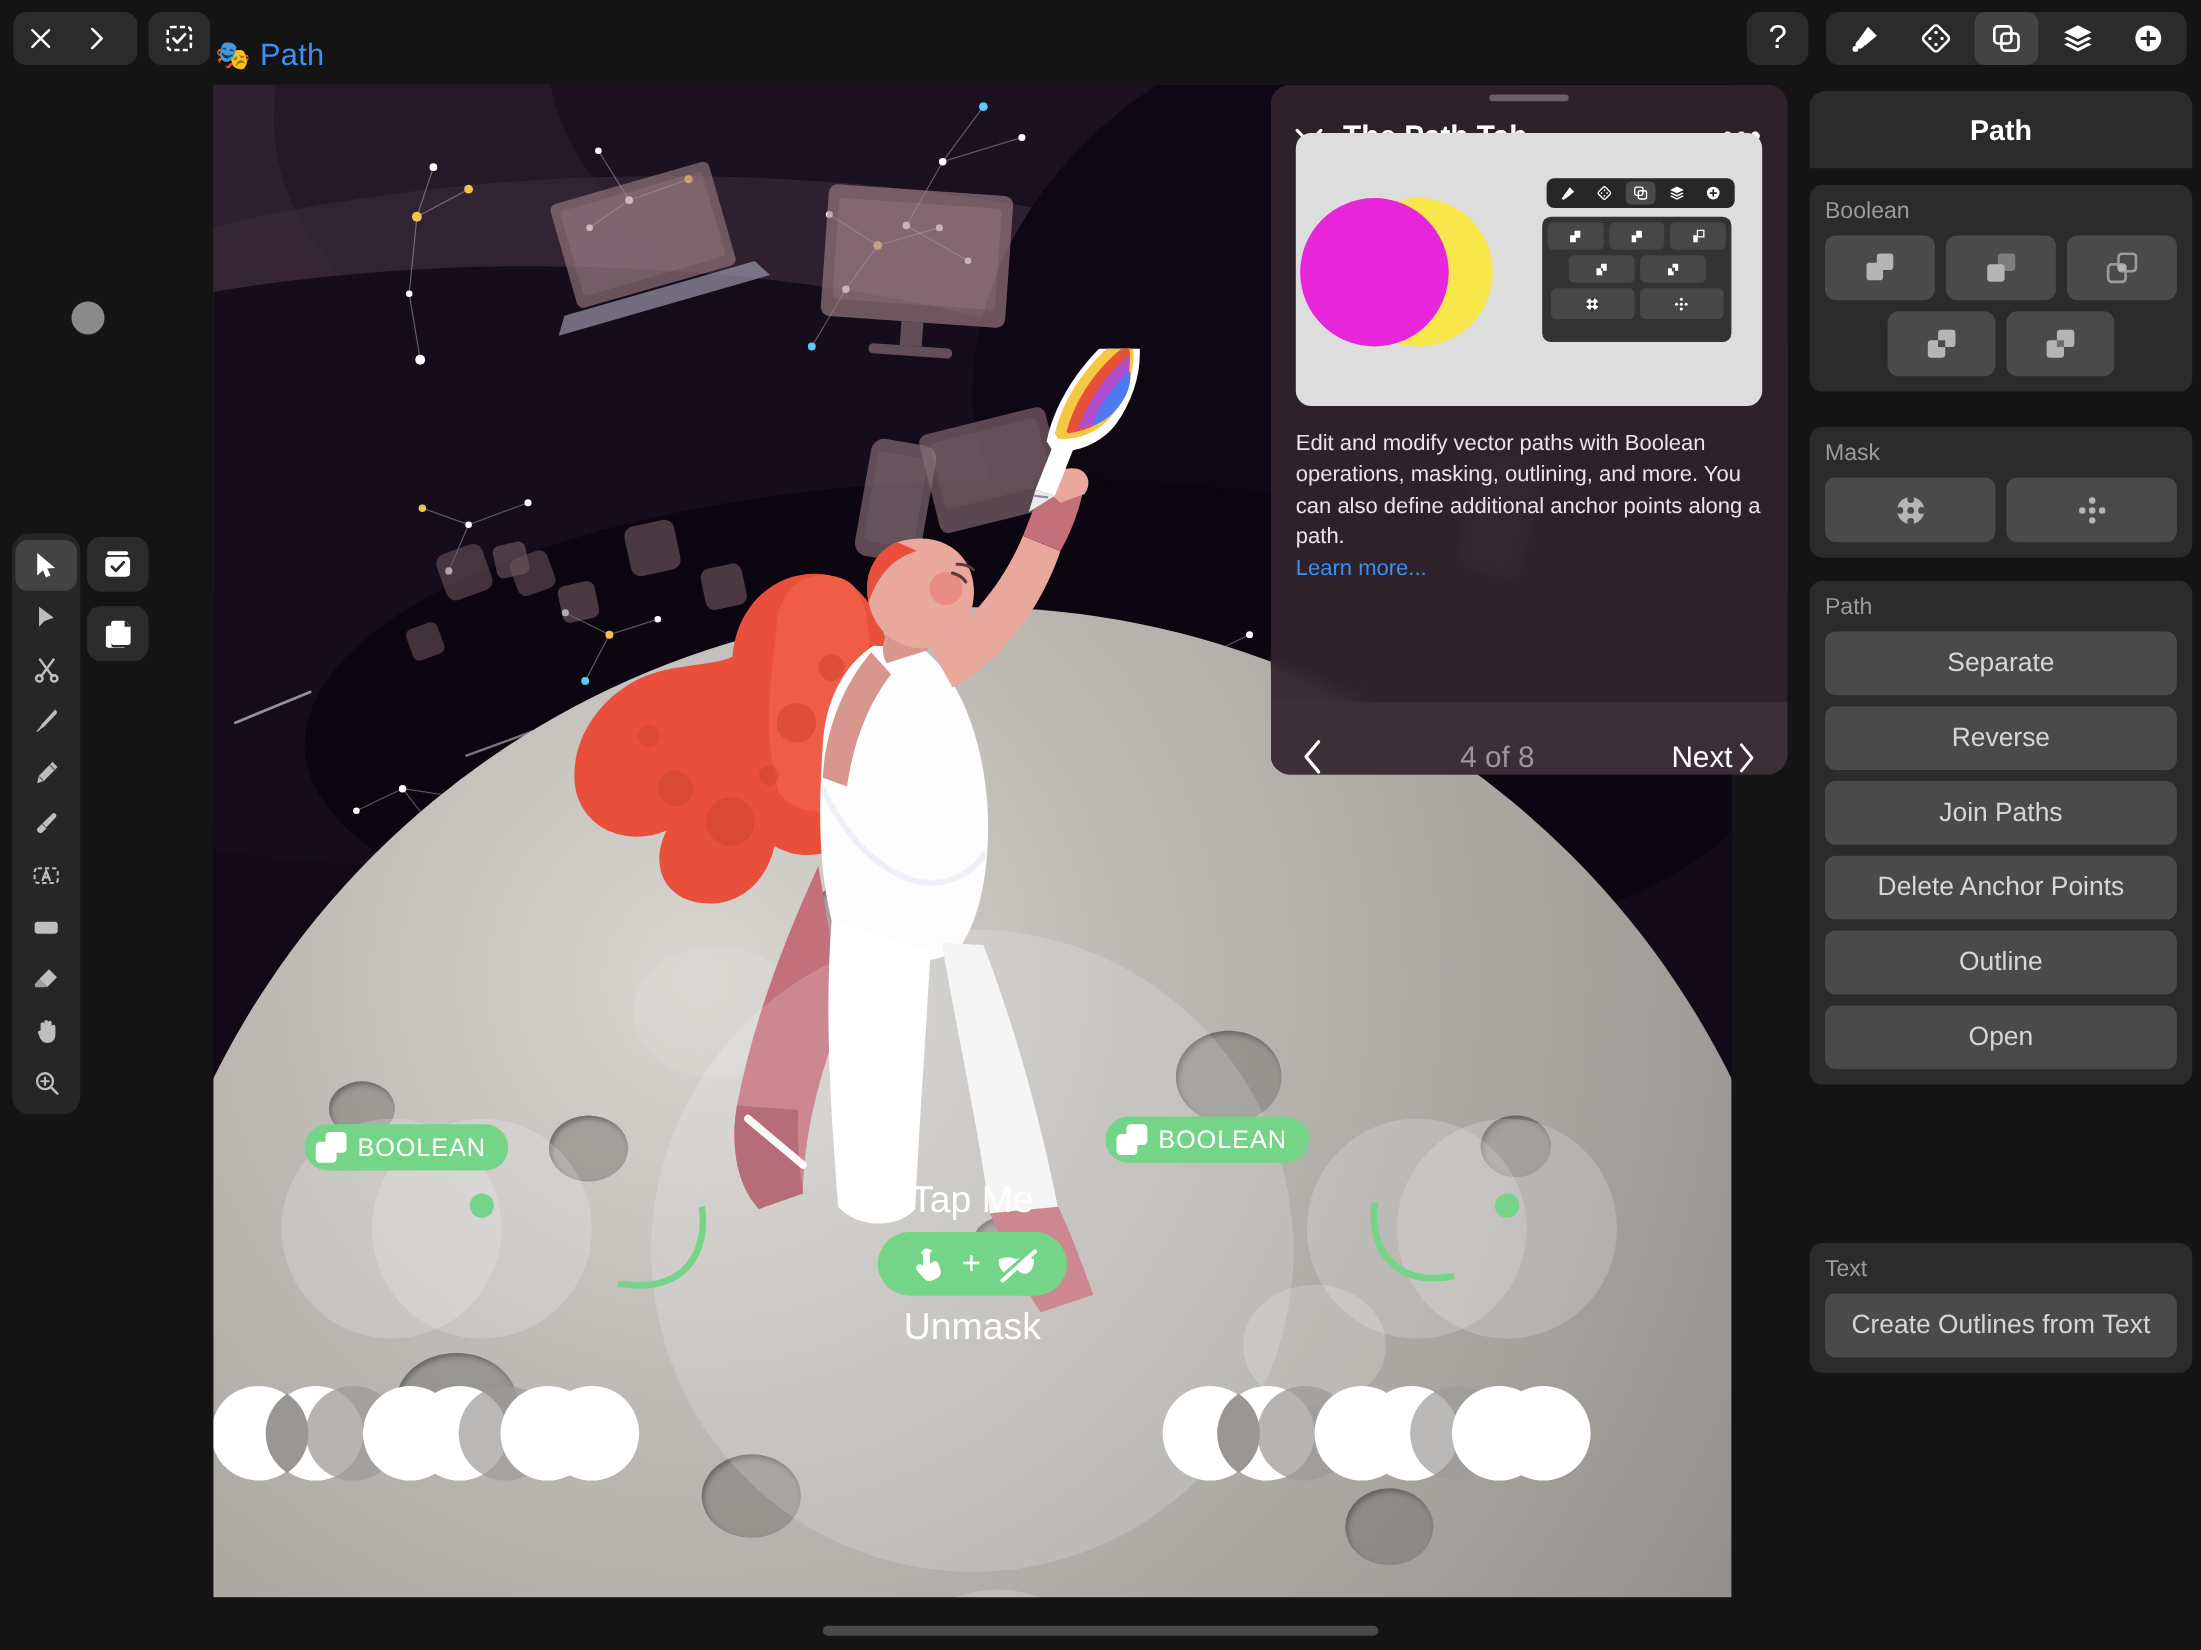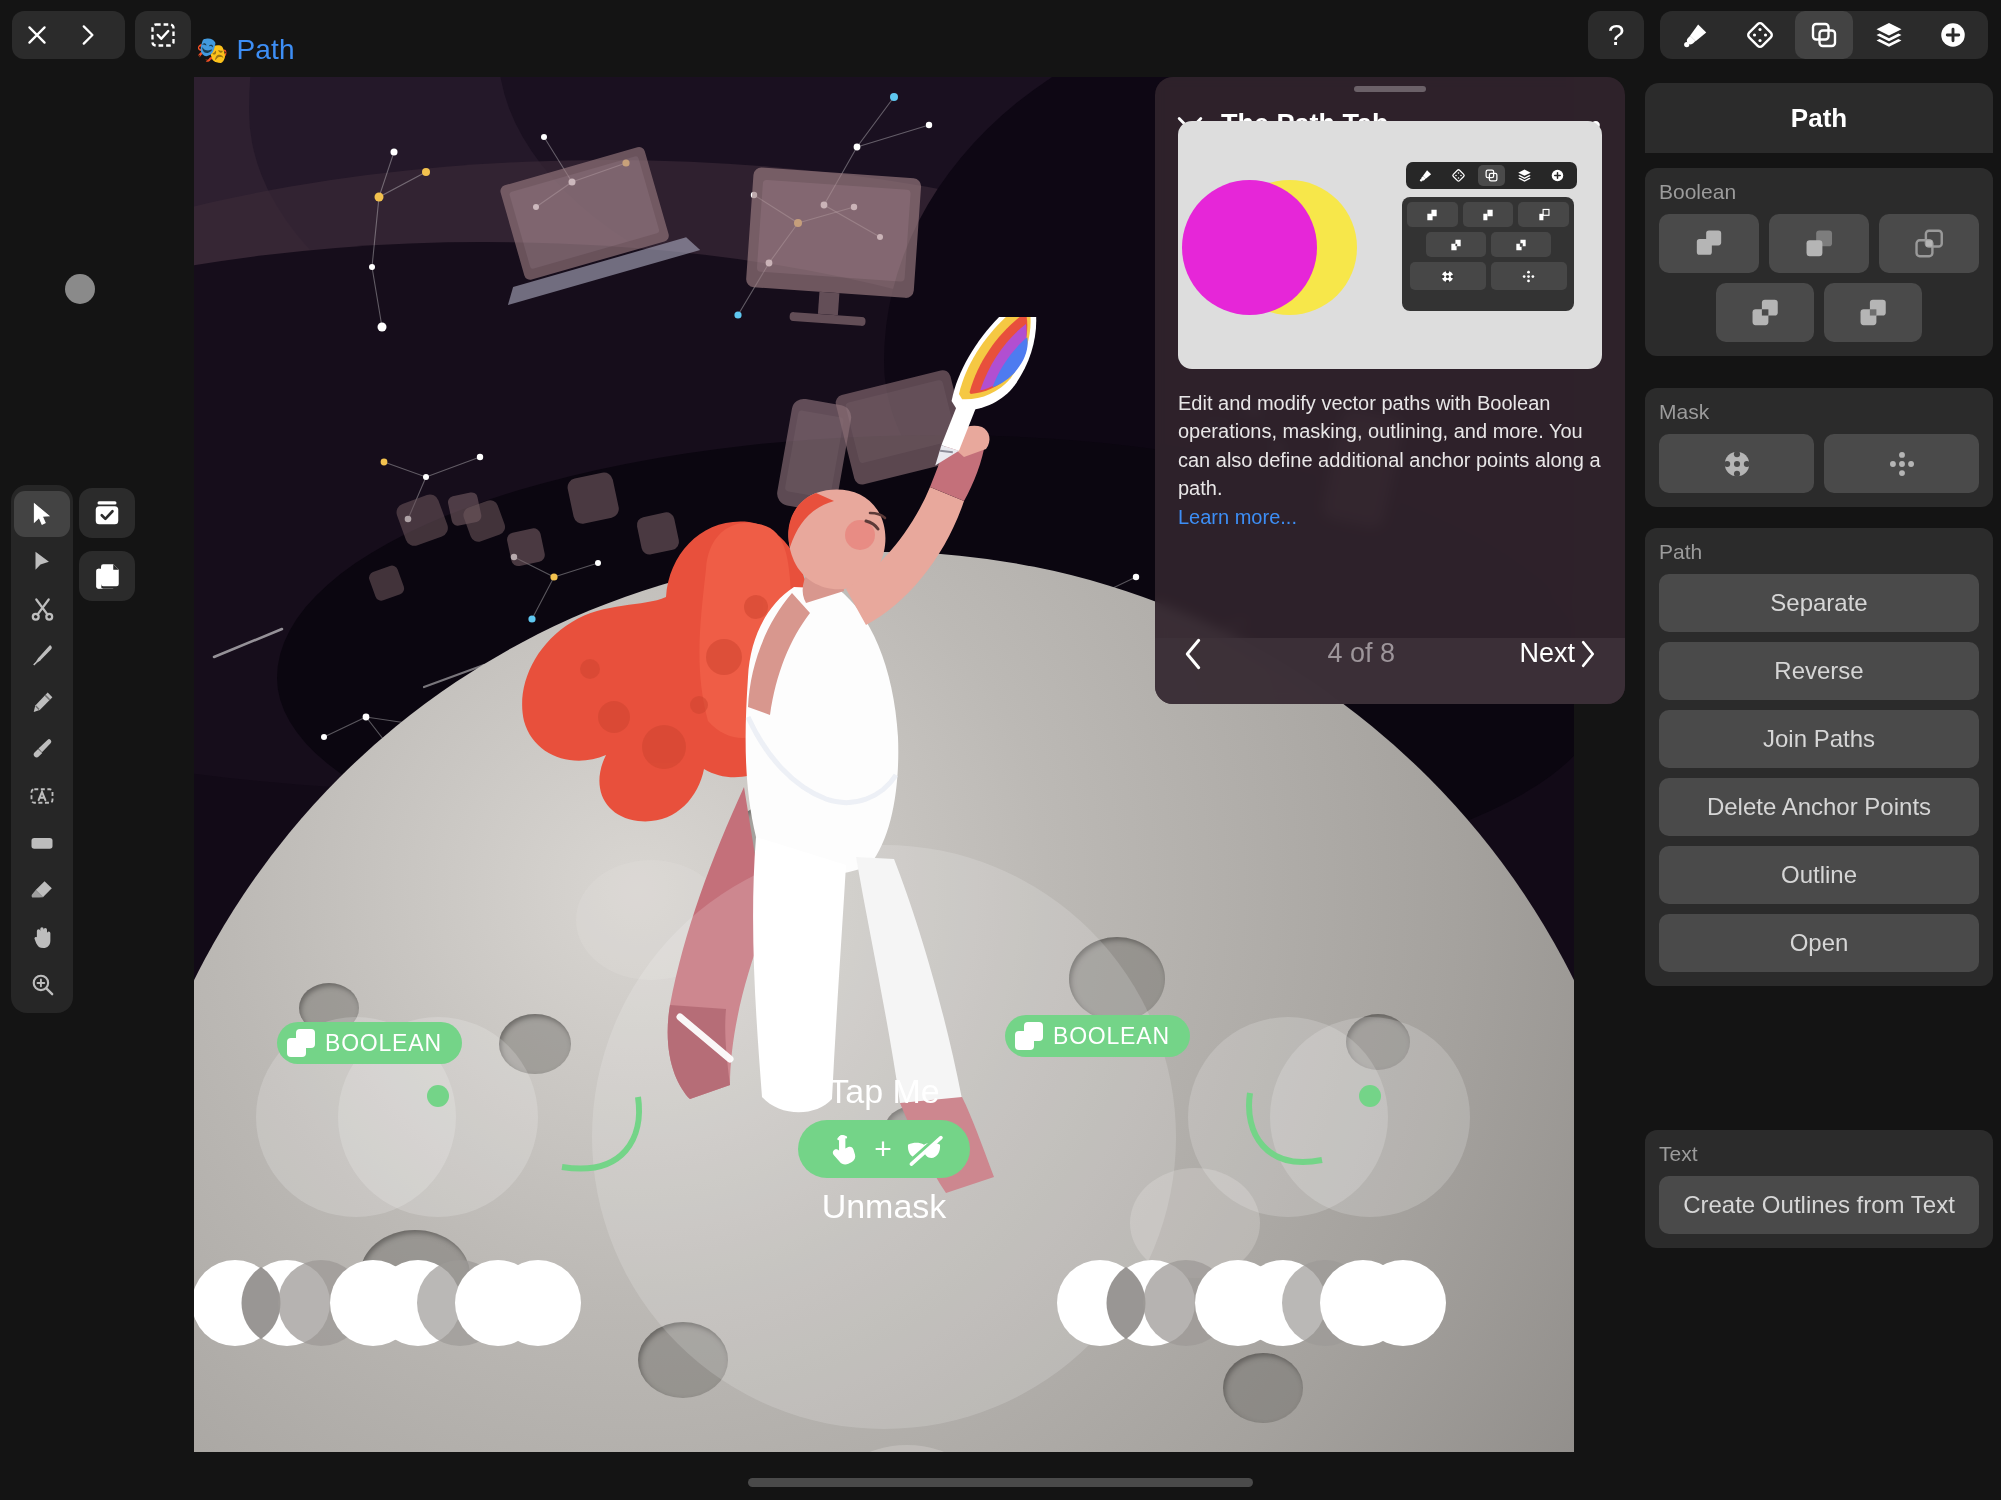--- a/index.html
+++ b/index.html
@@ -139,21 +139,21 @@
   .th-row { display: flex; gap: 5px; justify-content: center; margin-bottom: 5px; }
   .th-cell { background: #474747; border-radius: 5px; height: 25px; display: flex; align-items: center; justify-content: center; }
 
   .popup-desc { position: absolute; left: 23px; top: 312px; width: 424px;
     color: #e8e6e7; font-size: 20px; line-height: 1.42; }
   .popup-link { color: #3d8ef5; cursor: pointer; }
 
   .popup-nav {
     position: absolute; left: 0; bottom: 0; width: 100%; height: 66px;
     background: rgba(62,49,57,.85); border-radius: 0 0 18px 18px;
-    display: flex; align-items: flex-start; padding: 0 28px;
+    display: flex; align-items: flex-end; padding: 0 28px;
   }
   .nav-prev { color: #fff; font-size: 34px; cursor: pointer; line-height: 1; }
   .nav-count { flex: 1; text-align: center; color: #9d959a; font-size: 27px; }
   .nav-next { color: #fff; font-size: 27px; cursor: pointer; display: flex; align-items: center; gap: 5px; }
 
   
   .right-panel { position: absolute; left: 1637px; top: 70px; width: 364px; height: 1430px; background: #141414; }
   .rp-header {
     position: absolute; left: 8px; top: 13px; width: 348px; height: 70px;
     background: #2b2b2b; border-radius: 14px 14px 0 0;

